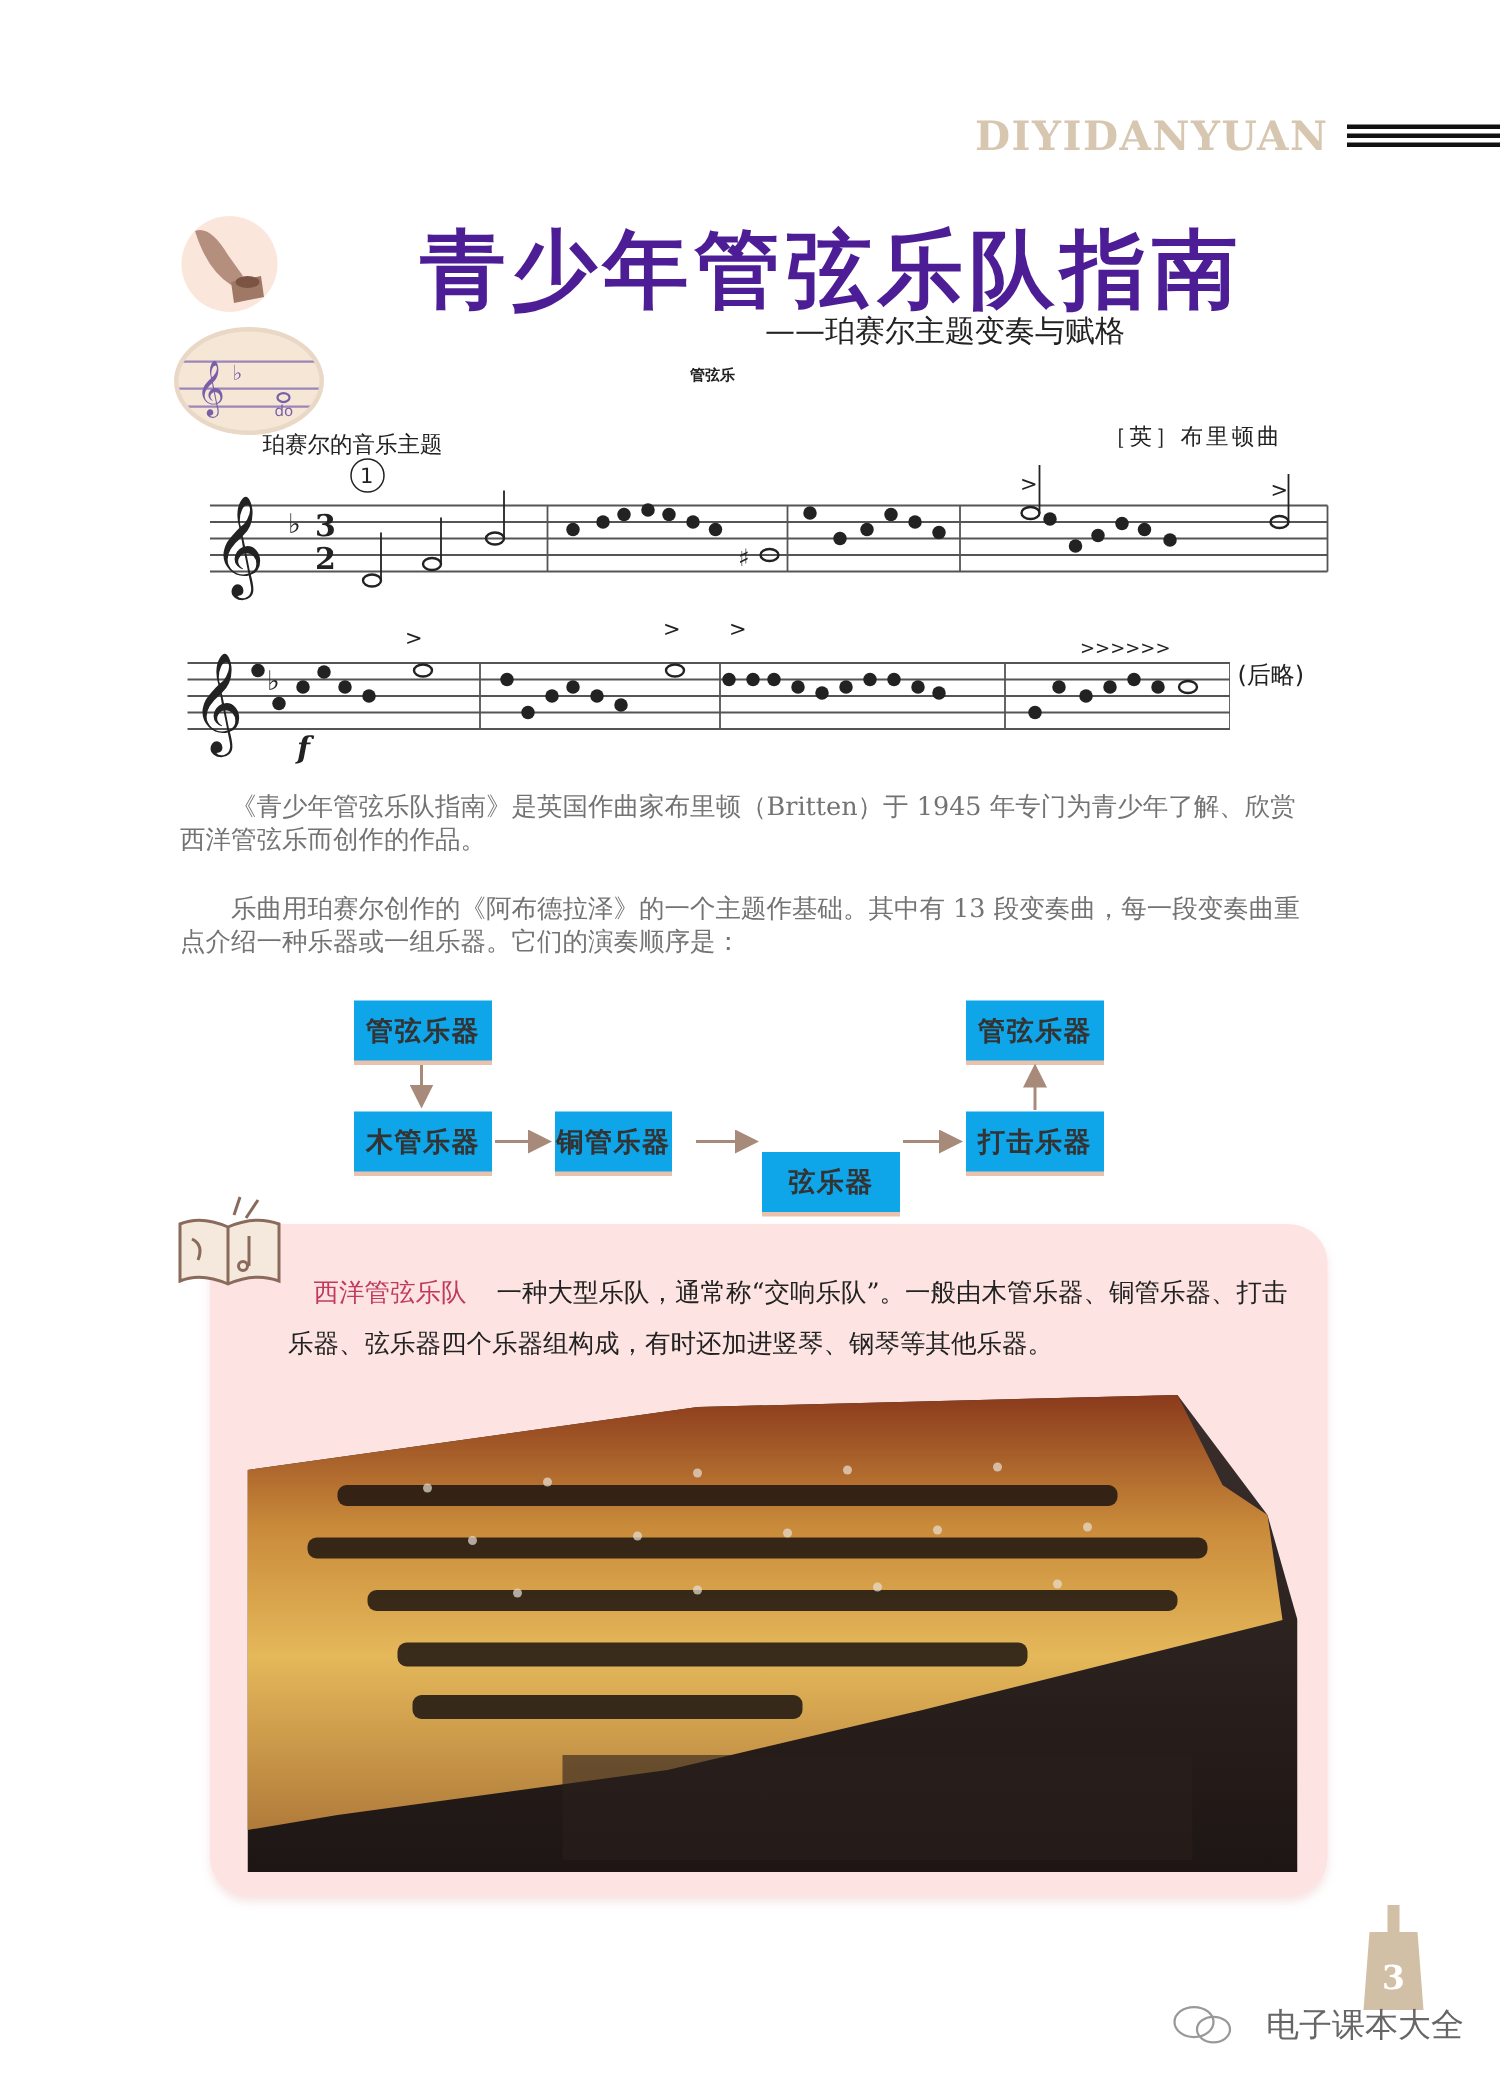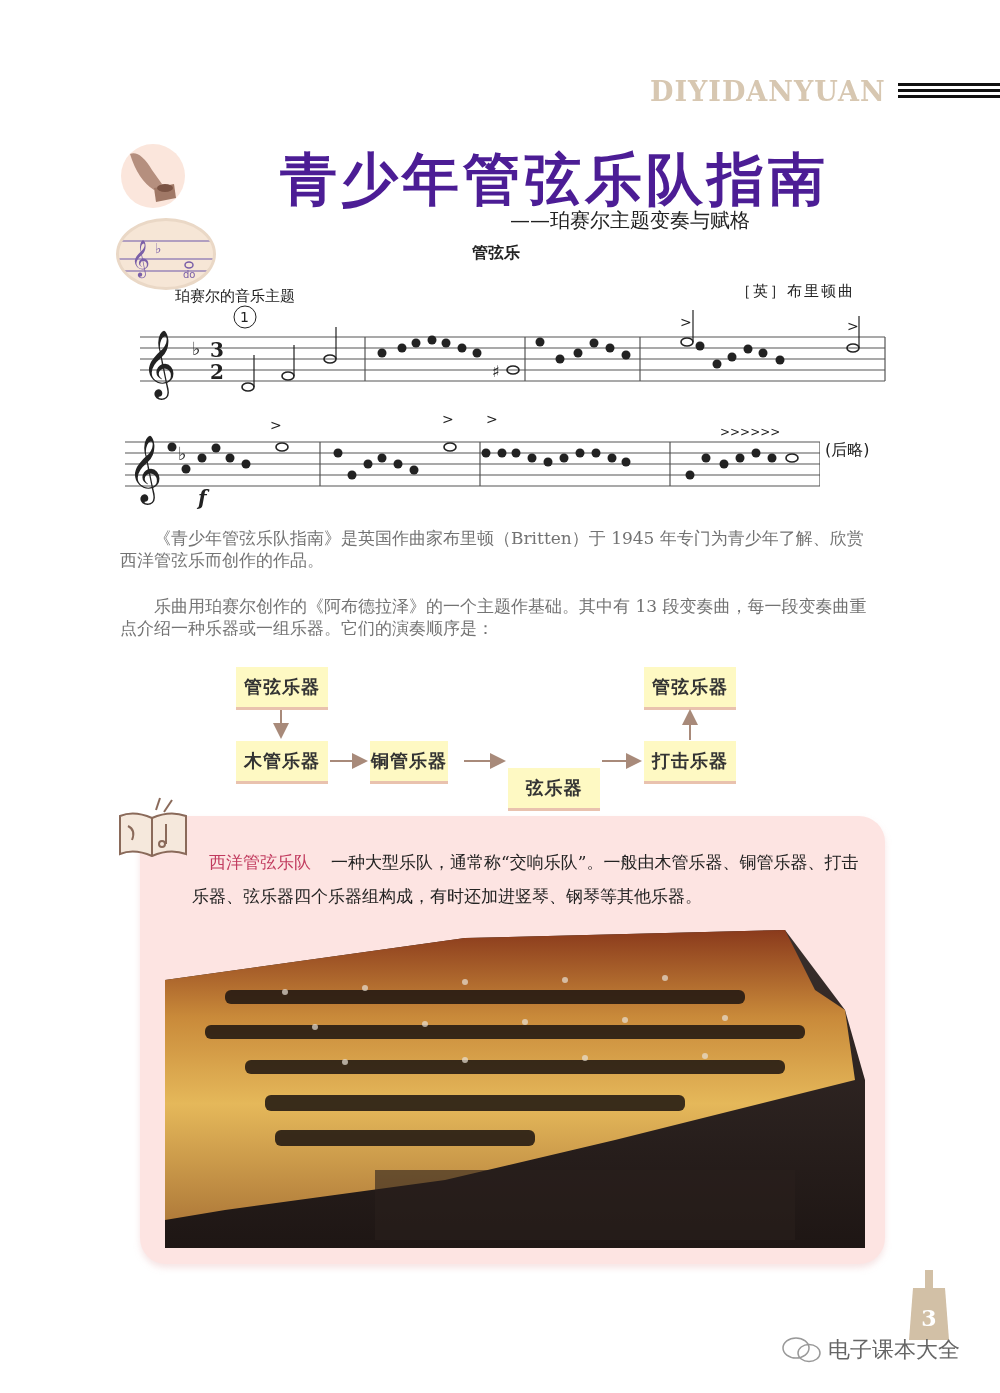--- a/index.html
+++ b/index.html
@@ -3,35 +3,35 @@
 <meta charset="utf-8">
 <style>
   html, body { margin:0; padding:0; }
   body { width:1000px; height:1393px; background:#ffffff; position:relative; overflow:hidden; font-family:"DejaVu Sans", sans-serif; color:#222; }
   .abs { position:absolute; }
   .header-word { left:650px; top:76px; font-family:"DejaVu Serif", serif; font-weight:bold; font-size:27px; letter-spacing:1px; color:#d7c7b1; }
   .header-bars { left:898px; top:83px; width:102px; height:20px; }
   .header-bars div { height:3px; background:#111; margin-bottom:3px; }
   .title { left:280px; top:142px; font-family:"DejaVu Serif", serif; font-weight:bold; font-size:57px; color:#4c1d95; letter-spacing:4px; }
   .subtitle { left:510px; top:207px; font-size:20px; color:#222;text-align:center; }
-  .genre { left:472px; top:243px; font-size:16px; color:#222; font-weight:bold; }
+  .genre { left:460px; top:243px; font-size:10px; color:#222; font-weight:bold; }
   .gramo { left:118px; top:144px; width:70px; height:70px; }
   .badge-oval { left:116px; top:218px; width:100px; height:72px; border-radius:50%; background:#f6e6d6; border:3px solid #ead8c6; box-sizing:border-box; overflow:hidden; }
   .theme-label { left:175px; top:287px; font-size:15px; }
   .composer { left:736px; top:282px; font-size:15px; letter-spacing:2px; }
   .staff { left:120px; }
   .omit { left:825px; top:440px; font-size:16px; }
   .para { left:120px; width:760px; font-family:"DejaVu Serif", serif; font-size:17px; line-height:22px; text-indent:2em; color:#737373; }
-  .flow-box { position:absolute; height:40px; background:#fef9c3; box-shadow:0 3px 0 #e9c2ae; font-weight:bold; font-size:18px; color:#333; display:flex; align-items:center; justify-content:center; letter-spacing:1px; }
+  .flow-box { position:absolute; height:40px; background:#0ea5e9; box-shadow:0 3px 0 #e9c2ae; font-weight:bold; font-size:18px; color:#333; display:flex; align-items:center; justify-content:center; letter-spacing:1px; }
   .info-panel { left:140px; top:816px; width:745px; height:448px; background:#fde4e2; border-radius:26px; box-shadow: 0 4px 6px rgba(230,180,180,0.35); }
   .info-text { left:192px; top:845px; width:680px; font-family:"DejaVu Serif", serif; font-size:17px; line-height:34px; color:#222; }
   .info-term { color:#c13a5e; font-family:"DejaVu Sans", sans-serif; margin-right:20px;text-align:center; }
   .photo { left:165px; top:930px; width:700px; height:318px; }
   .bell { left:905px; top:1270px; width:48px; height:80px; }
-  .watermark { left:780px; top:1335px; font-size:22px; color:#666; display:flex; align-items:center; gap:4px; }
+  .watermark { left:780px; top:1335px; font-size:22px; color:#666; display:flex; align-items:center; gap:20px; }
 </style>
 </head>
 <body>
 
 <div class="abs header-word">DIYIDANYUAN</div>
 <div class="abs header-bars">
     <div></div>
     <div></div>
     <div></div>
   </div>

